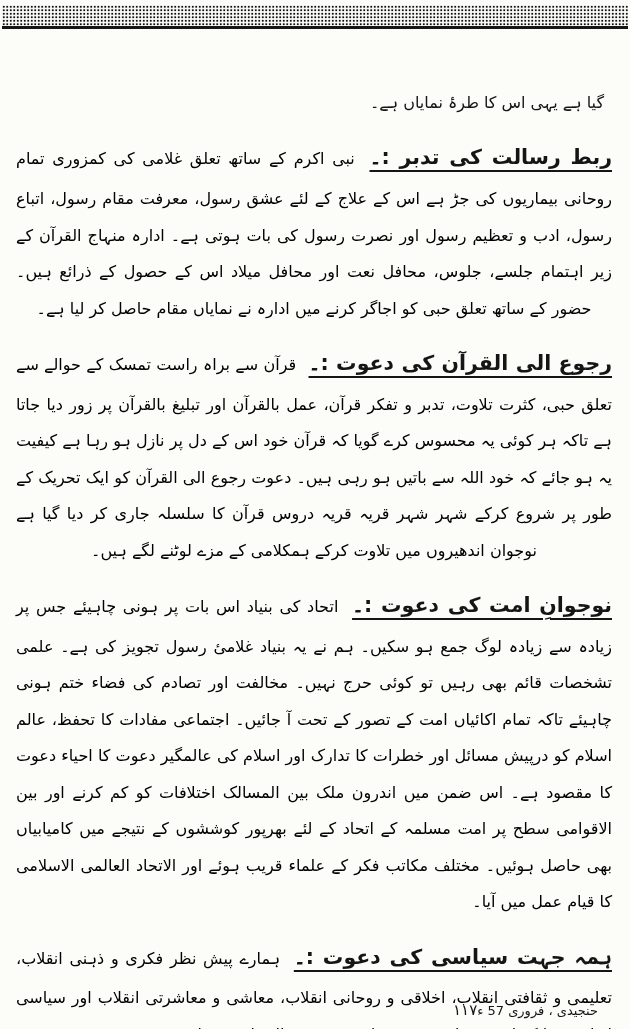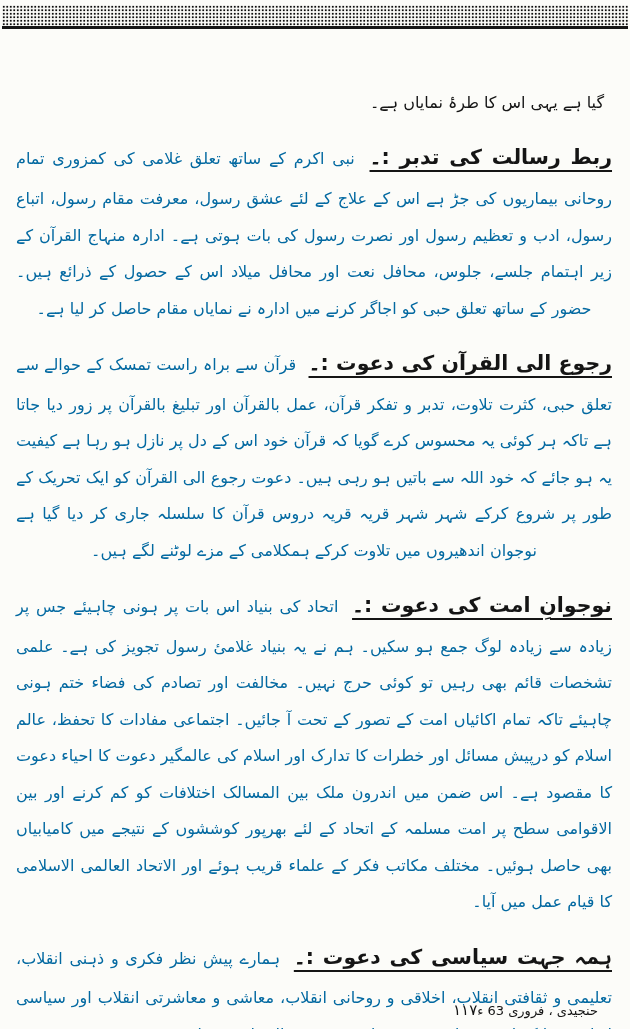--- a/index.html
+++ b/index.html
@@ -42,21 +42,21 @@
   .c-last { text-align-last: center; }
   .heading {
     font-weight: bold;
     font-size: 20.5px;
     text-decoration: underline;
     text-decoration-thickness: 2px;
     text-underline-offset: 6px;
     margin-left: 7px;
     white-space: nowrap;
   }
-  .body { color: #0369a1; }
+  .body { color: #000000; }
   .footer {
     position: absolute;
     left: 12px; right: 0;
     bottom: 10px;
     display: flex;
     direction: ltr;
     justify-content: flex-end;
     align-items: baseline;
     padding: 0 32px 0 90px;
   }
@@ -89,14 +89,14 @@
 
   <p class="para">
     <span class="heading">ہمہ جہت سیاسی کی دعوت :۔</span>
     <span class="body">ہمارے پیش نظر فکری و ذہنی انقلاب، تعلیمی و ثقافتی انقلاب، اخلاقی و روحانی انقلاب، معاشی و معاشرتی انقلاب اور سیاسی انقلاب برپا کرنا ہے۔ پہلے قومی سطح پر پھر بین الاقوامی سطح پر۔</span>
   </p>
 
 </div>
 
 <div class="footer">
   <span class="page-number">۱۱۷</span>
-  <span class="citation">حنجیدی ، فروری 63 ء</span>
+  <span class="citation">حنجیدی ، فروری 57 ء</span>
 </div>
 
 </body></html>

